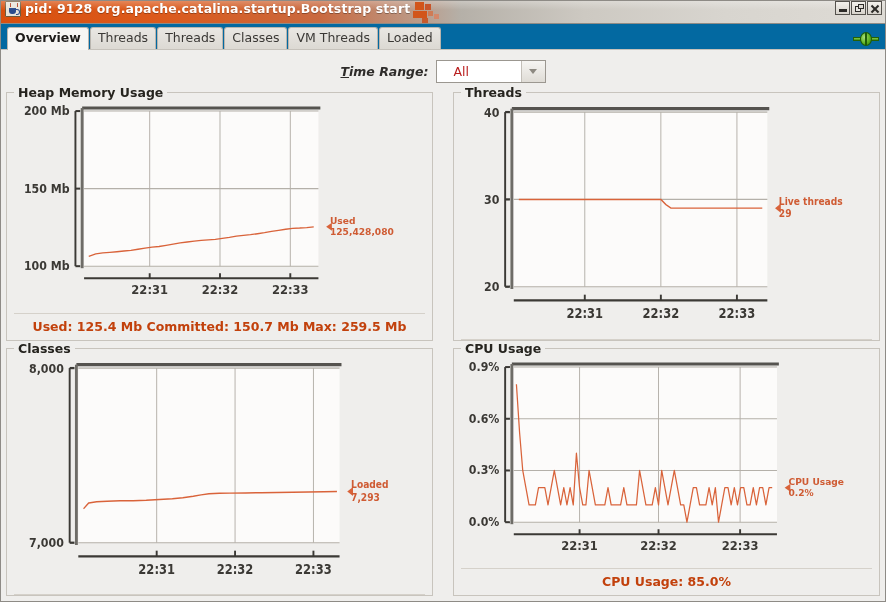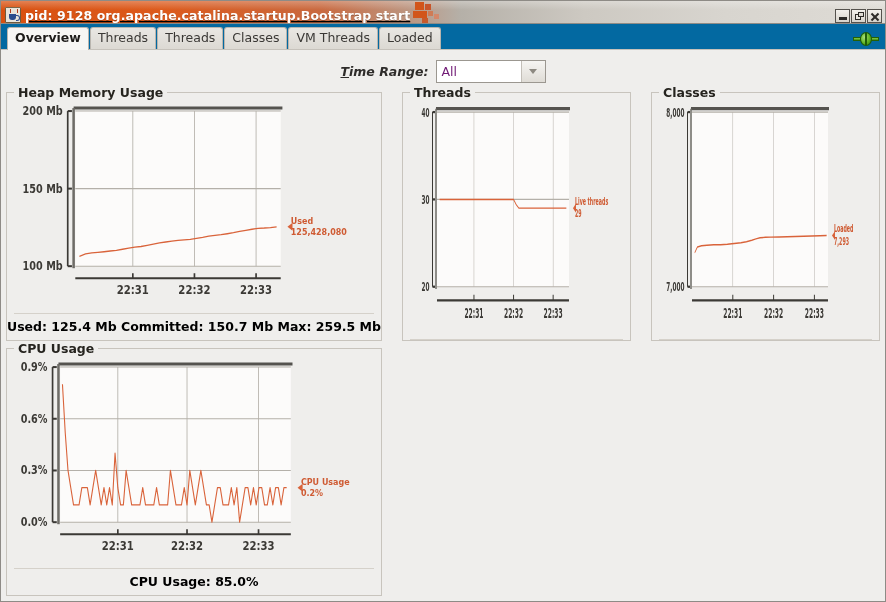--- a/index.html
+++ b/index.html
@@ -19,24 +19,23 @@
     border: 1px solid #8e8b86;
     display: flex; flex-direction: column;
   }
 
   
   #titlebar {
     position: relative;
     height: 22px;
     flex: 0 0 22px;
     background: linear-gradient(to right, #d8500f 0%, #dc5a1c 18%, #c9693f 36%, #b5b0a8 52%, #cdc9c2 66%, #d8d5cf 82%, #dedbd5 100%);
-    display: flex; align-items: flex-end;
+    display: flex; align-items: flex-start;
     border-bottom: 1px solid #8e8b86;
     overflow: hidden;
-    text-decoration: underline;
   }
   #titlebar::after {
     content: "";
     position: absolute;
     left: 0; right: 0; top: 0; height: 9px;
     background: linear-gradient(to bottom, rgba(255,255,255,0.28), rgba(255,255,255,0.0));
     pointer-events: none;
   }
   .tb-icon {
     width: 16px; height: 16px;
@@ -206,42 +205,42 @@
     display: flex; align-items: stretch;
     width: 110px; height: 23px;
     border: 1px solid #9b9790;
     background: #ffffff;
     box-sizing: border-box;
     cursor: pointer;
   }
   #timerange-value {
     flex: 1 1 auto;
     font-size: 12.5px;
-    color: #701a75;
+    color: #b91c1c;
     display: flex; align-items: center;
-    padding-left: 5px;
+    padding-left: 17px;
     background: #ffffff;
   }
   #timerange-arrow {
     flex: 0 0 23px;
     border-left: 1px solid #c3bfb8;
     background: linear-gradient(to bottom, #f6f5f2, #dfdcd6);
     display: flex; align-items: center; justify-content: center;
   }
   #timerange-arrow .caret {
     width: 0; height: 0;
     border-left: 4px solid transparent;
     border-right: 4px solid transparent;
     border-top: 5px solid #8d8981;
   }
 
   #grid {
     flex: 1 1 auto;
     display: grid;
-    grid-template-columns: 1fr 1fr 1fr;
+    grid-template-columns: 1fr 1fr;
     grid-template-rows: 1fr 1fr;
     gap: 7px 20px;
     min-height: 0;
   }
 
   
   .panel {
     position: relative;
     border: 1px solid #c8c4bd;
     background: #efeeec;
@@ -271,21 +270,21 @@
     height: 1px;
     background: #d5d1ca;
     margin: 3px 7px 0 7px;
     flex: 0 0 1px;
   }
   .panel-status {
     flex: 0 0 auto;
     text-align: center;
     font-size: 12.5px;
     font-weight: bold;
-    color: #000000;
+    color: #c2410c;
     padding: 5px 0 6px 0;
     white-space: nowrap;
   }
 
   
   .chart-svg { display: block; width: 100%; height: 100%; }
   .axis-lbl {
     font-family: "DejaVu Sans", "Liberation Sans", sans-serif;
     font-size: 11.5px; font-weight: bold; fill: #3b3935;
   }

